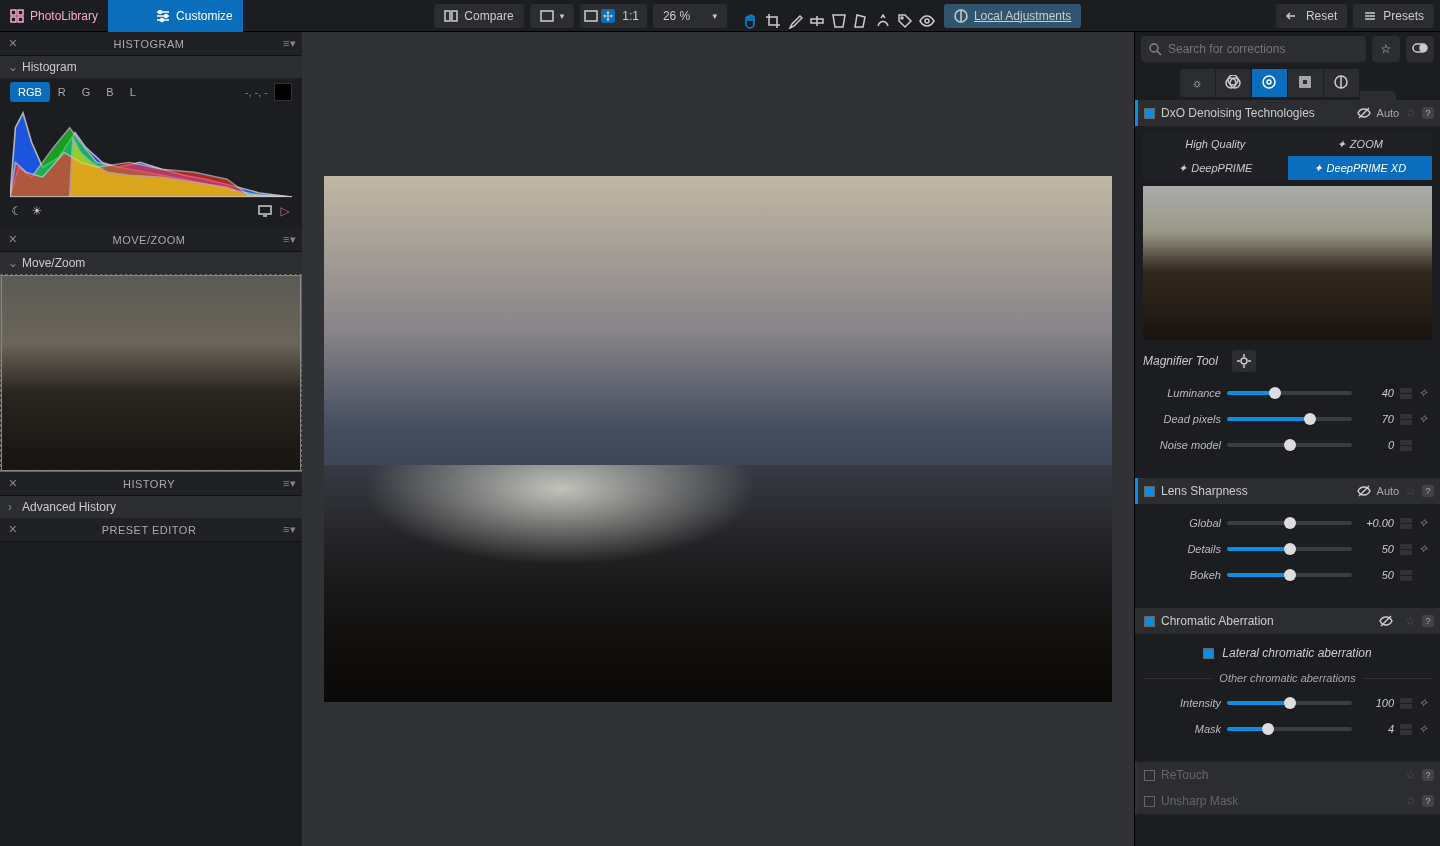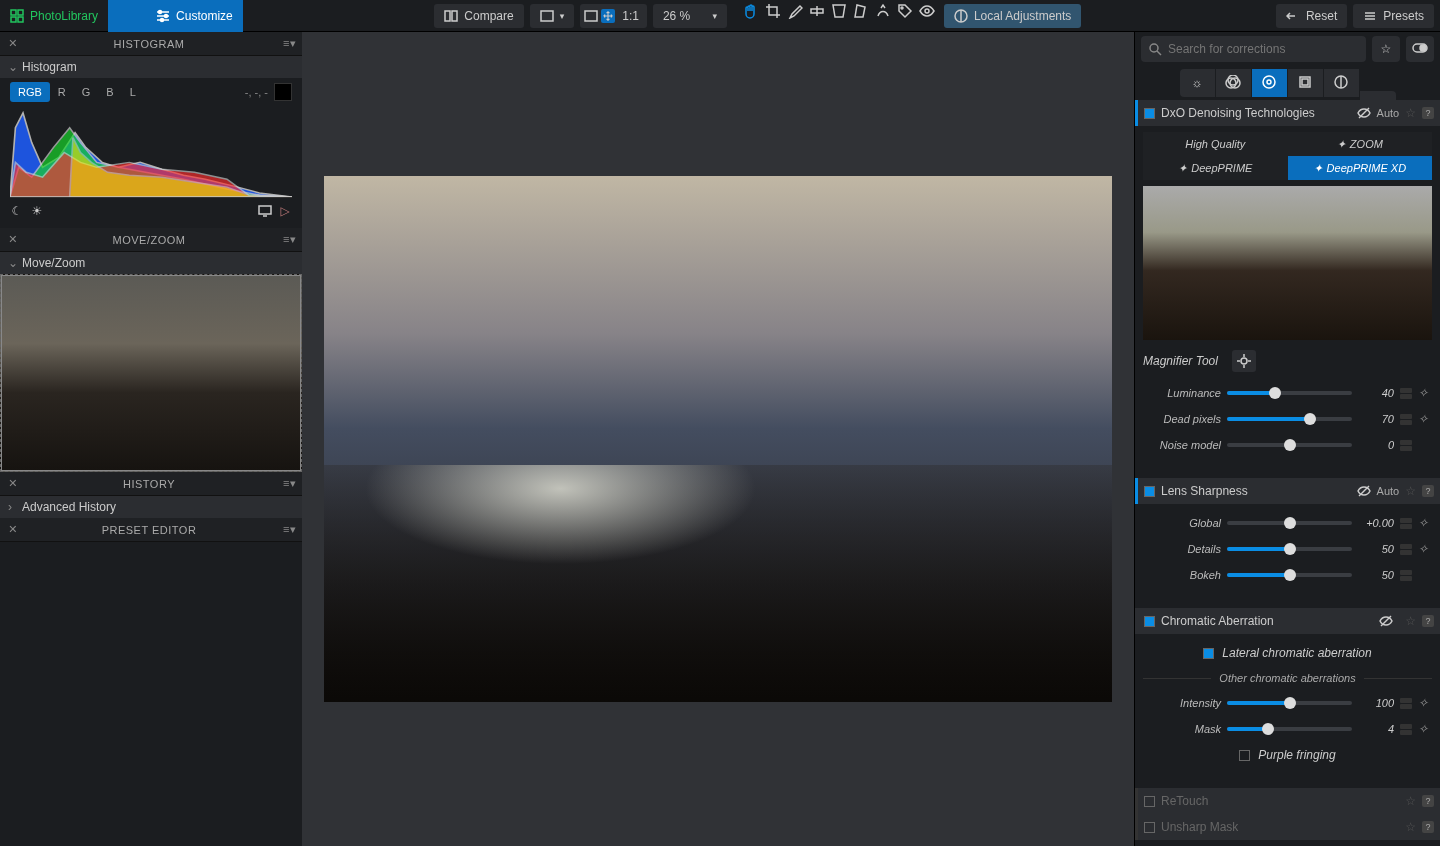--- a/index.html
+++ b/index.html
@@ -1,24 +1,24 @@
 <!DOCTYPE html>
 <html><head>
 <meta charset="utf-8">
 <style>
 * { margin:0; padding:0; box-sizing:border-box; font-family:-apple-system,BlinkMacSystemFont,"Segoe UI",Helvetica,Arial,sans-serif; }
 body { width:1440px; height:846px; background:#1b1d20; color:#ccc; font-size:12px; overflow:hidden; }
 .toolbar { height:32px; background:#1b1d20; display:flex; align-items:center; border-bottom:1px solid #000; }
-.tb-btn { height:32px; padding:0 10px; display:flex; align-items:center; gap:6px; color:#22c55e; cursor:pointer; }
+.tb-btn { height:32px; padding:0 10px; display:flex; align-items:center; gap:6px; color:#f9a8d4; cursor:pointer; }
 .tb-btn.active { background:#0a6ebd; color:#fff;padding-left:48px; }
 .tb-sep { flex:1; }
-.tb-group { display:flex; align-items:flex-start; }
+.tb-group { display:flex; align-items:flex-end; }
 .ico { width:14px; height:14px; display:inline-flex; align-items:center; justify-content:center; }
 .pill { background:#2b2d31; border-radius:3px; padding:3px 10px; margin:0 3px; display:flex; align-items:center; gap:6px; cursor:pointer; height:24px;}
-.pill.active { background:#31556f; }
+.pill.active { background:#31556f;text-decoration:underline; }
 .main { display:flex; height:814px; }
 .left { width:302px; background:#1b1d20; display:flex; flex-direction:column; }
 .center { flex:1; background:#303236; display:flex; align-items:center; justify-content:center; position:relative;}
 .right { width:306px; background:#1b1d20; display:flex; flex-direction:column; border-left:1px solid #000;}
 .panel-hdr { height:24px; background:#1f2124; display:flex; align-items:center; padding:0 6px; font-size:11px; letter-spacing:0.5px; color:#aaa; border-bottom:1px solid #111;}
 .panel-hdr .x { width:14px; text-align:center; cursor:pointer; color:#888;}
 .panel-hdr .title { flex:1; text-align:center; font-weight:500;}
 .panel-hdr .menu { width:18px; text-align:right; cursor:pointer; color:#888;}
 .sub-hdr { height:22px; background:#2b2d31; display:flex; align-items:center; padding:0 8px; font-size:12px; color:#ccc;}
 .sub-hdr .chev { width:14px; color:#888; cursor:pointer;}
@@ -535,24 +535,20 @@
               <div class="fill" style="width:33%"></div>
               <div class="thumb" style="left:33%"></div>
             </div>
           <span class="val">4</span>
           <div class="stepper">
               <span></span>
               <span></span>
             </div>
           <span class="wand">✧</span>
         </div>
-        <div class="row-center">
-          <span class="chkbox"></span>
-          <span>Purple fringing</span>
-        </div>
       </div>
 
       <div class="section-hdr off">
         <span class="chk"></span>
         <span class="name">ReTouch</span>
         <span class="star">☆</span>
         <span class="help">?</span>
       </div>
 
       <div class="section-hdr off">

